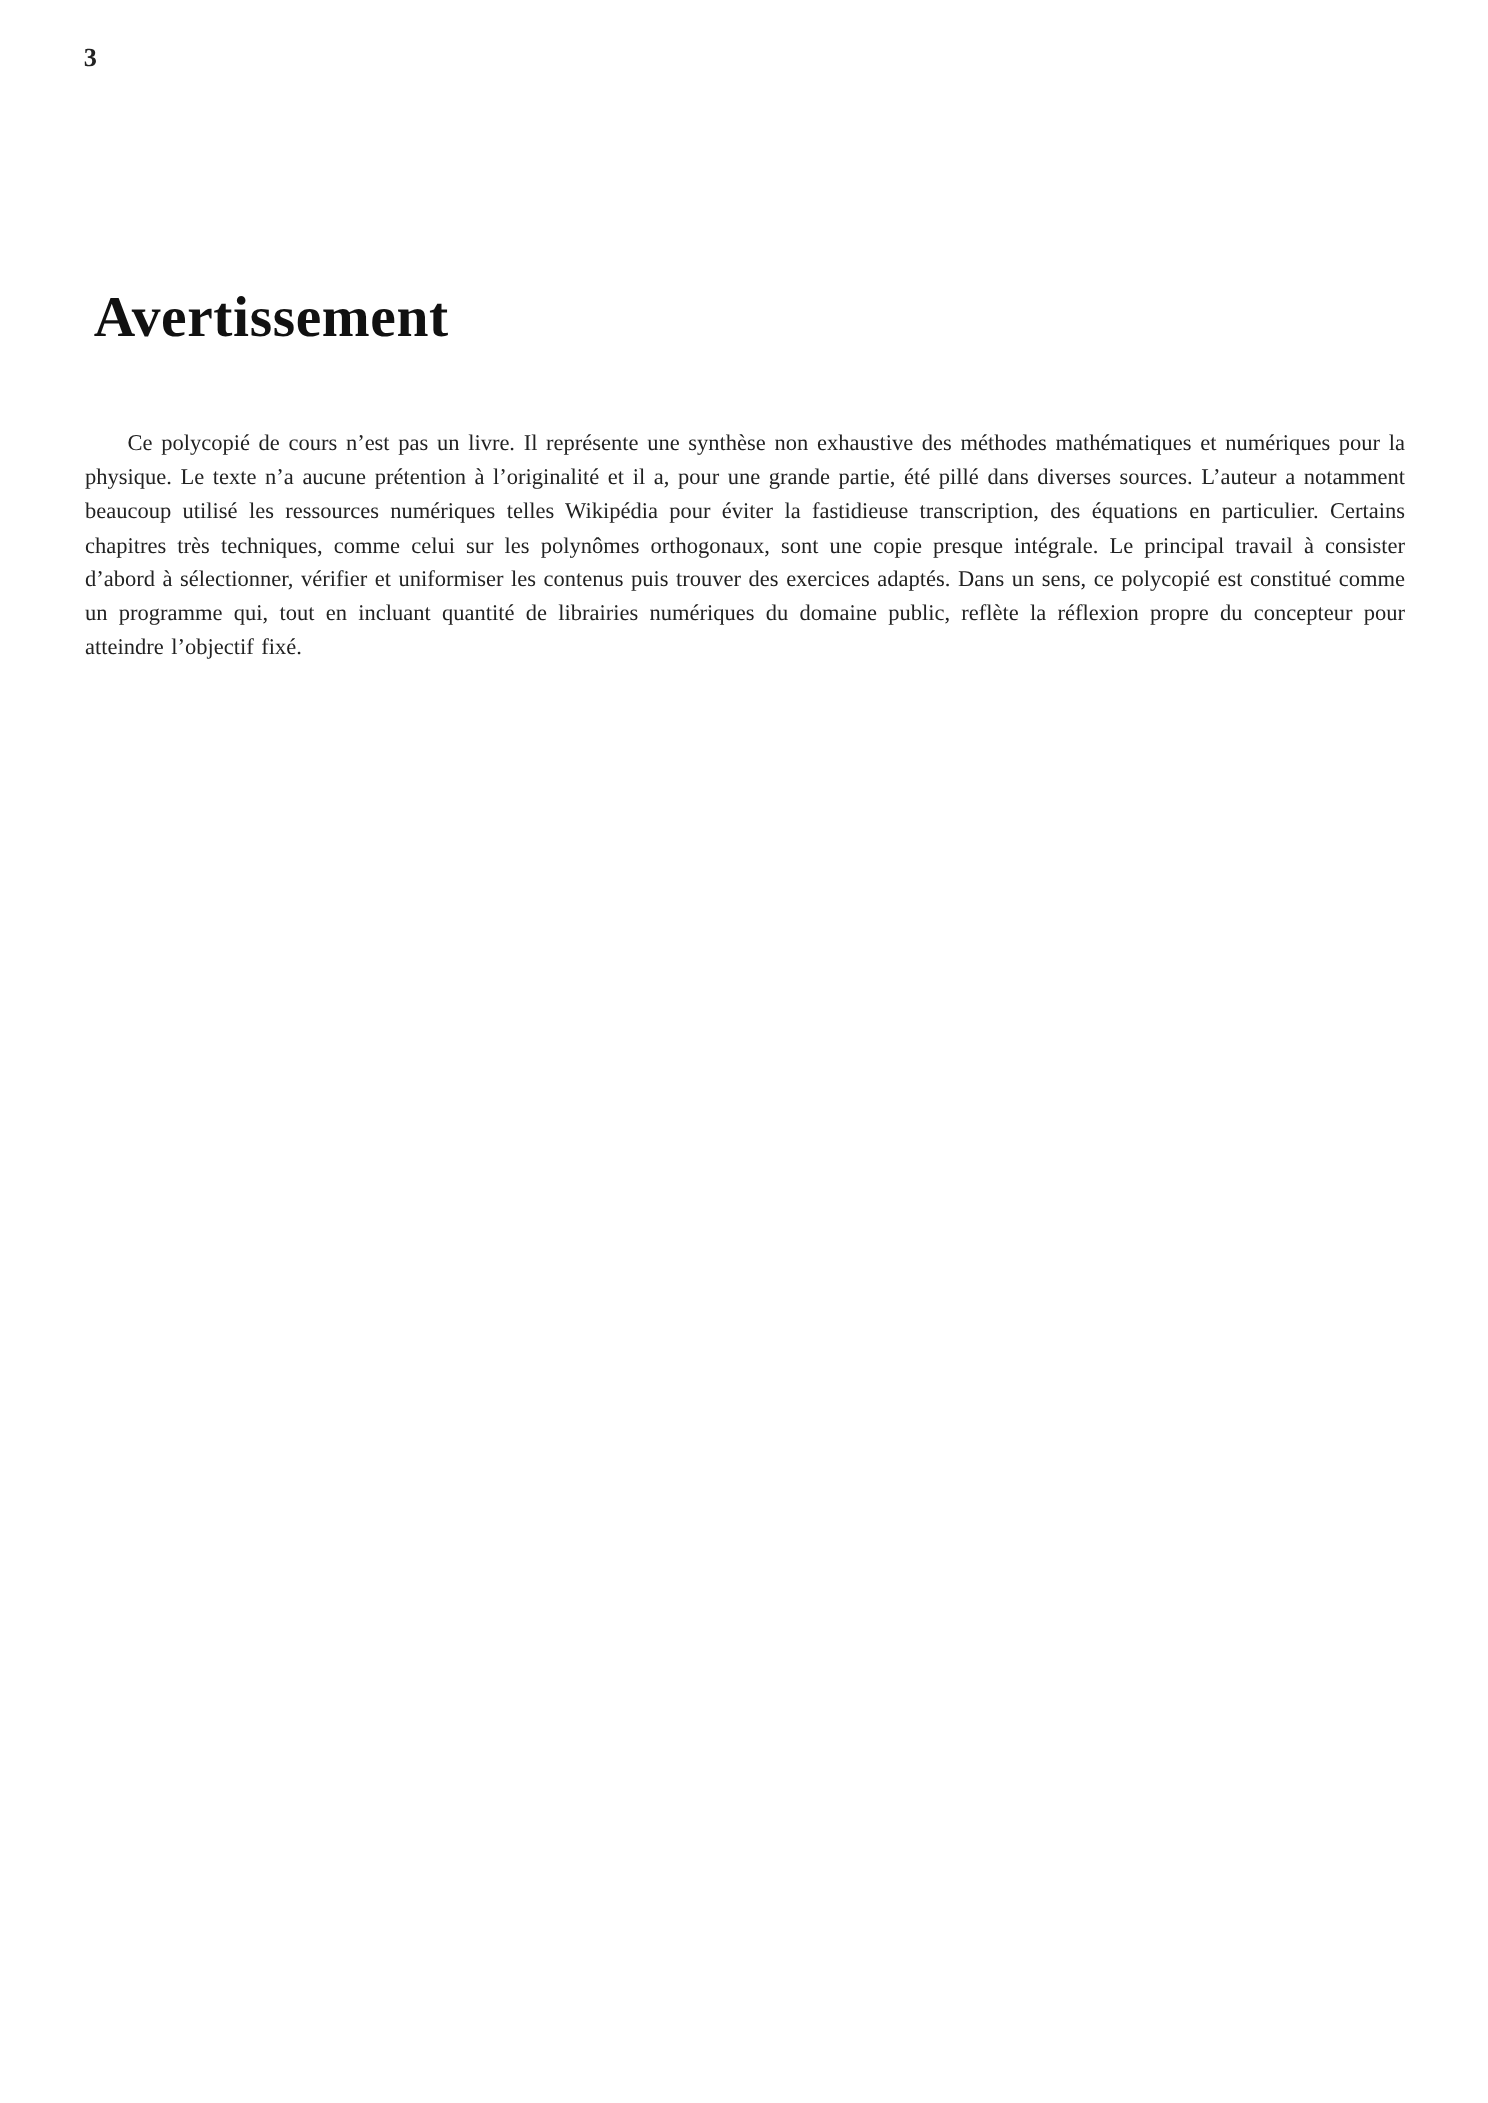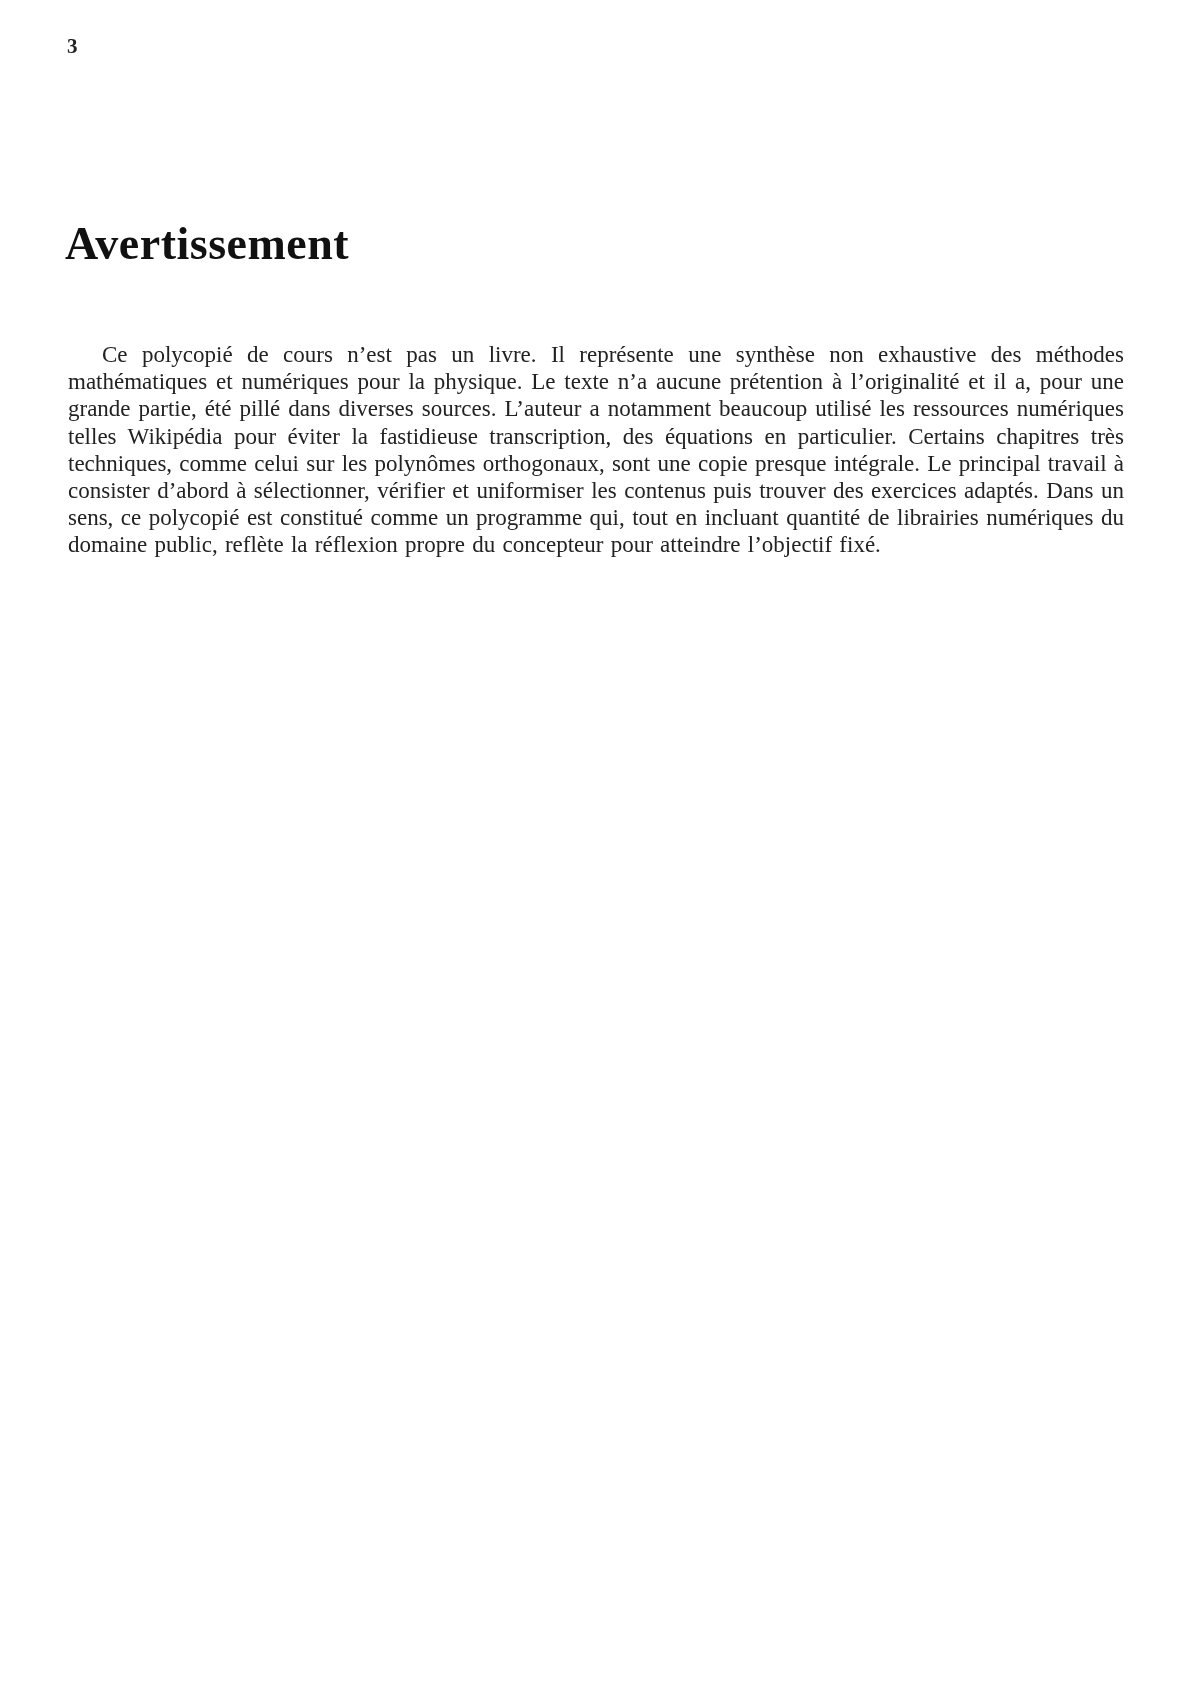--- a/index.html
+++ b/index.html
@@ -25,33 +25,33 @@
     left: 67px;
     top: 34px;
     font-size: 21px;
     font-weight: bold;
     color: #222222;
   }
   .chapter-heading {
     position: absolute;
     left: 65px;
     top: 217px;
-    margin: 0;
+    margin: 10px;
     font-size: 46px;
     font-weight: bold;
     letter-spacing: 0.5px;
     color: #111111;
   }
   .body-paragraph {
     position: absolute;
     left: 68px;
     top: 341px;
     width: 1056px;
     margin: 0;
-    font-size: 23px;
+    font-size: 18px;
     line-height: 27.2px;
     text-align: justify;
     text-indent: 34px;
     color: #222222;
     word-spacing: 1.5px;
   }
 </style>
 </head>
 <body>
 

